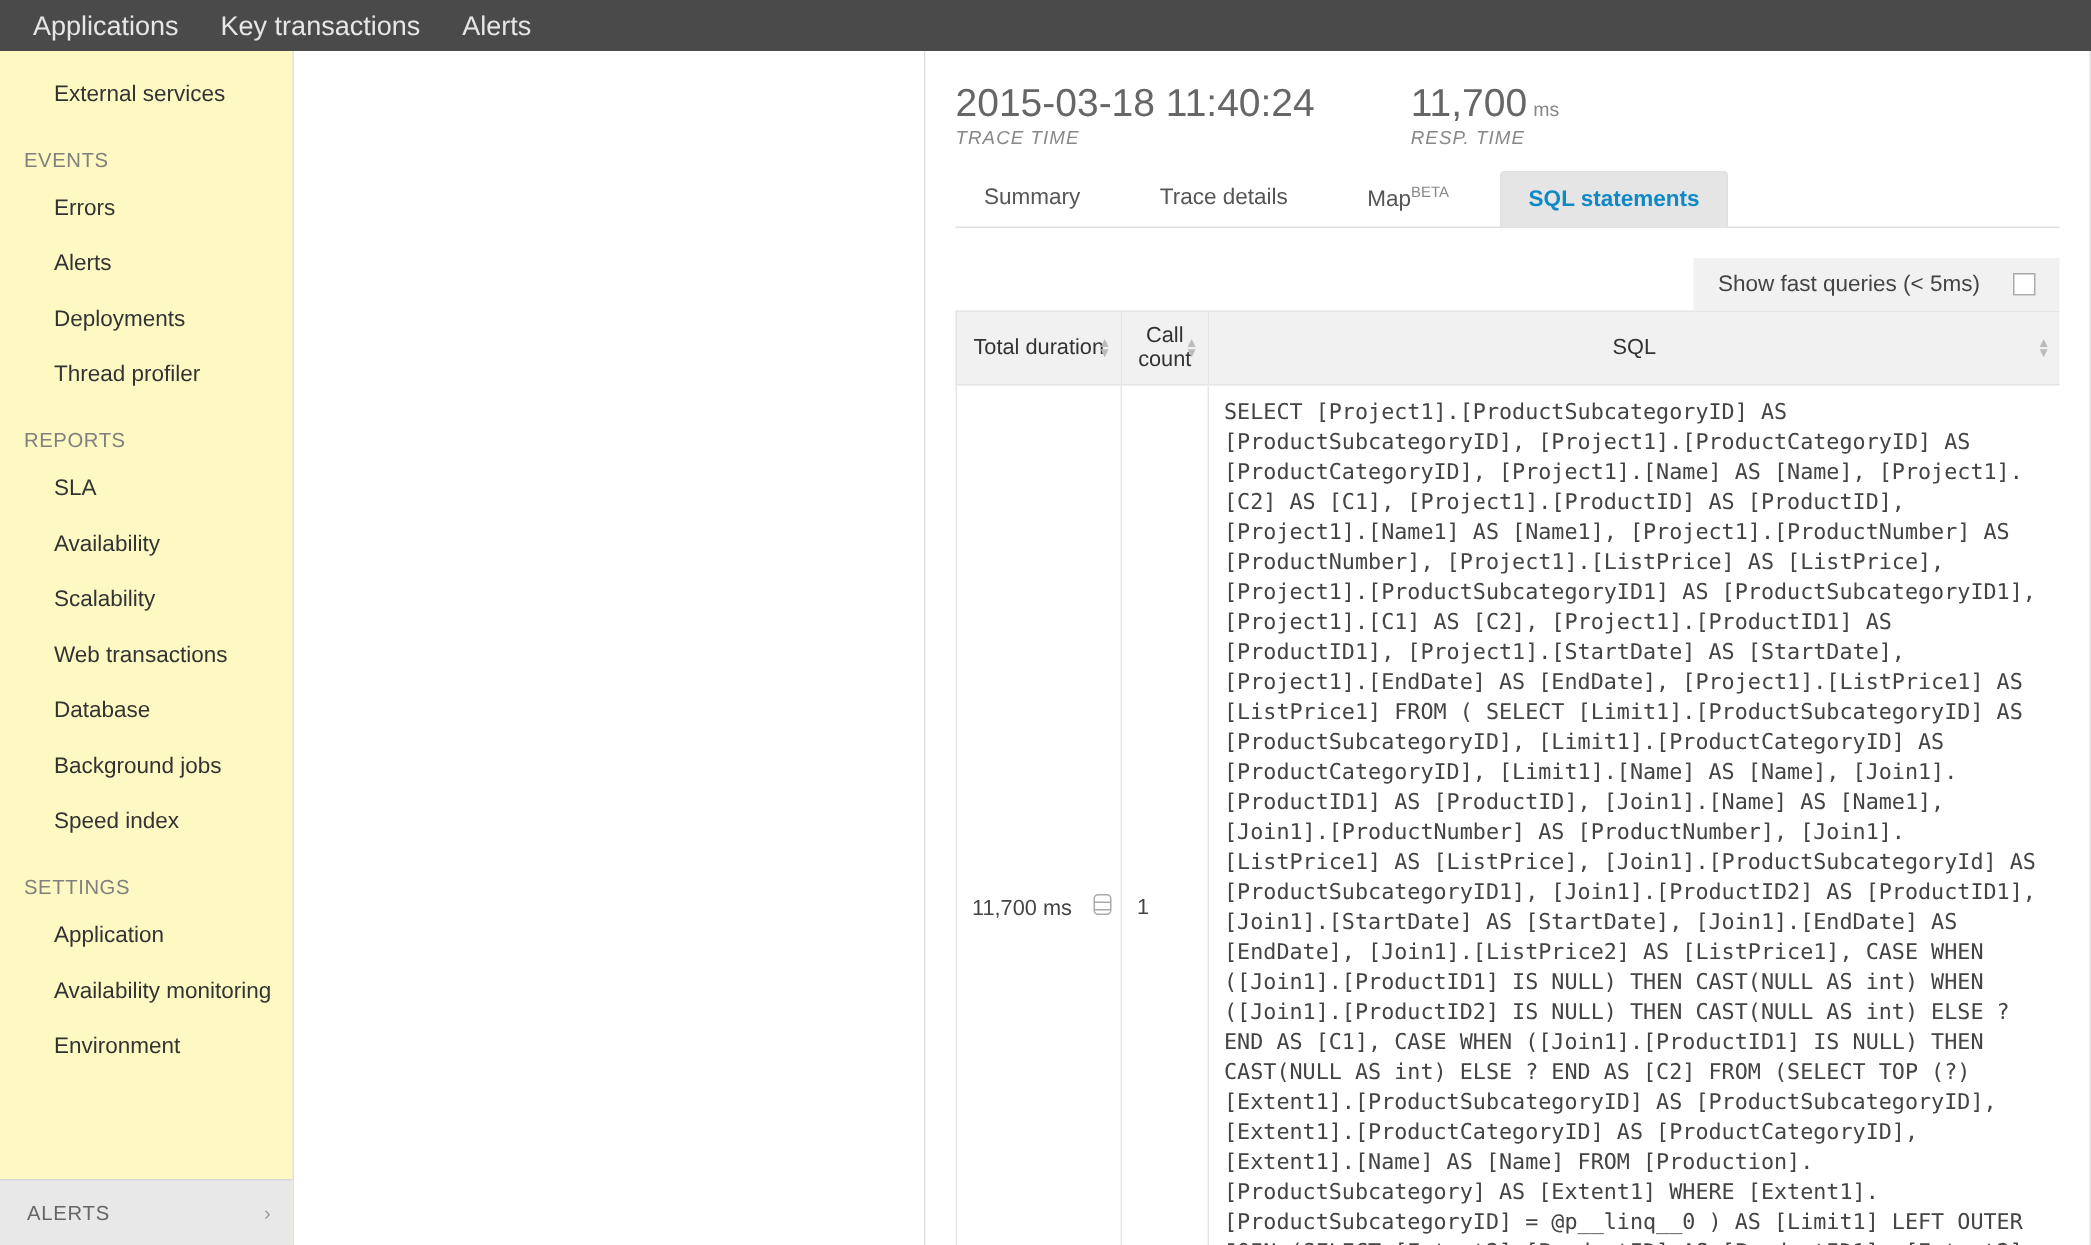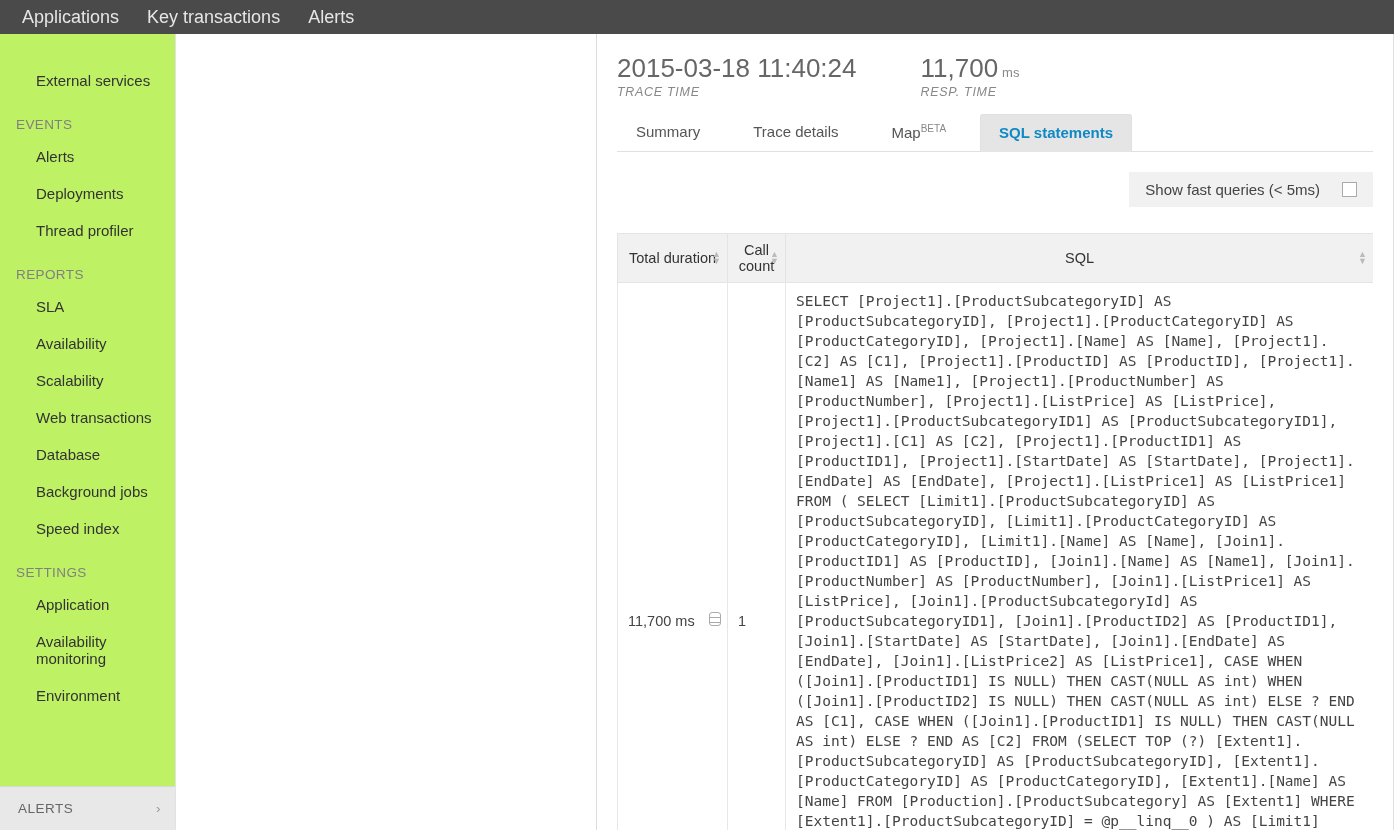--- a/index.html
+++ b/index.html
@@ -22,25 +22,25 @@
   }
   .topnav-item {
     color: #e6e6e6;
     padding: 0 14px;
     font-size: 18px;
     line-height: 34px;
     cursor: pointer;
   }
   .layout { display: flex; height: 796px; }
   .sidebar {
-    width: 176px;
-    background: #bef264;
+    width: 196px;
+    background: #fef9c3;
     border-right: 1px solid #e2e2e2;
     position: relative;
-    padding-top: 28px;
+    padding-top: 10px;
   }
   .mid-gutter {
     width: 421px;
     background: #fff;
     border-right: 1px solid #ddd;
   }
   .right-pane {
     flex: 1;
     background: #fff;
     border-right: 1px solid #e0e0e0;
@@ -110,21 +110,21 @@
     background: #e5e5e5;
     border-top-left-radius: 3px;
     border-top-right-radius: 3px;
     position: relative;
     top: 1px;
   }
   .tab sup { font-size: 10px; color: #888; }
   .fast-query-bar {
     display: flex;
     justify-content: flex-end;
-    padding: 20px 0 26px 0;
+    padding: 20px 0 0 0;
   }
   .fast-query-box {
     background: #f1f1f1;
     padding: 9px 16px 9px 16px;
     display: flex;
     align-items: center;
     gap: 22px;
     font-size: 15px;
     color: #444;
   }
@@ -194,20 +194,21 @@
   <div class="topnav-item">Applications</div>
   <div class="topnav-item">Key transactions</div>
   <div class="topnav-item">Alerts</div>
 </div>
 
 <div class="layout">
   <div class="sidebar">
     <div class="nav-item">External services</div>
 
     <div class="nav-heading">EVENTS</div>
+    <div class="nav-item">Errors</div>
     <div class="nav-item">Alerts</div>
     <div class="nav-item">Deployments</div>
     <div class="nav-item">Thread profiler</div>
 
     <div class="nav-heading">REPORTS</div>
     <div class="nav-item">SLA</div>
     <div class="nav-item">Availability</div>
     <div class="nav-item">Scalability</div>
     <div class="nav-item">Web transactions</div>
     <div class="nav-item">Database</div>

